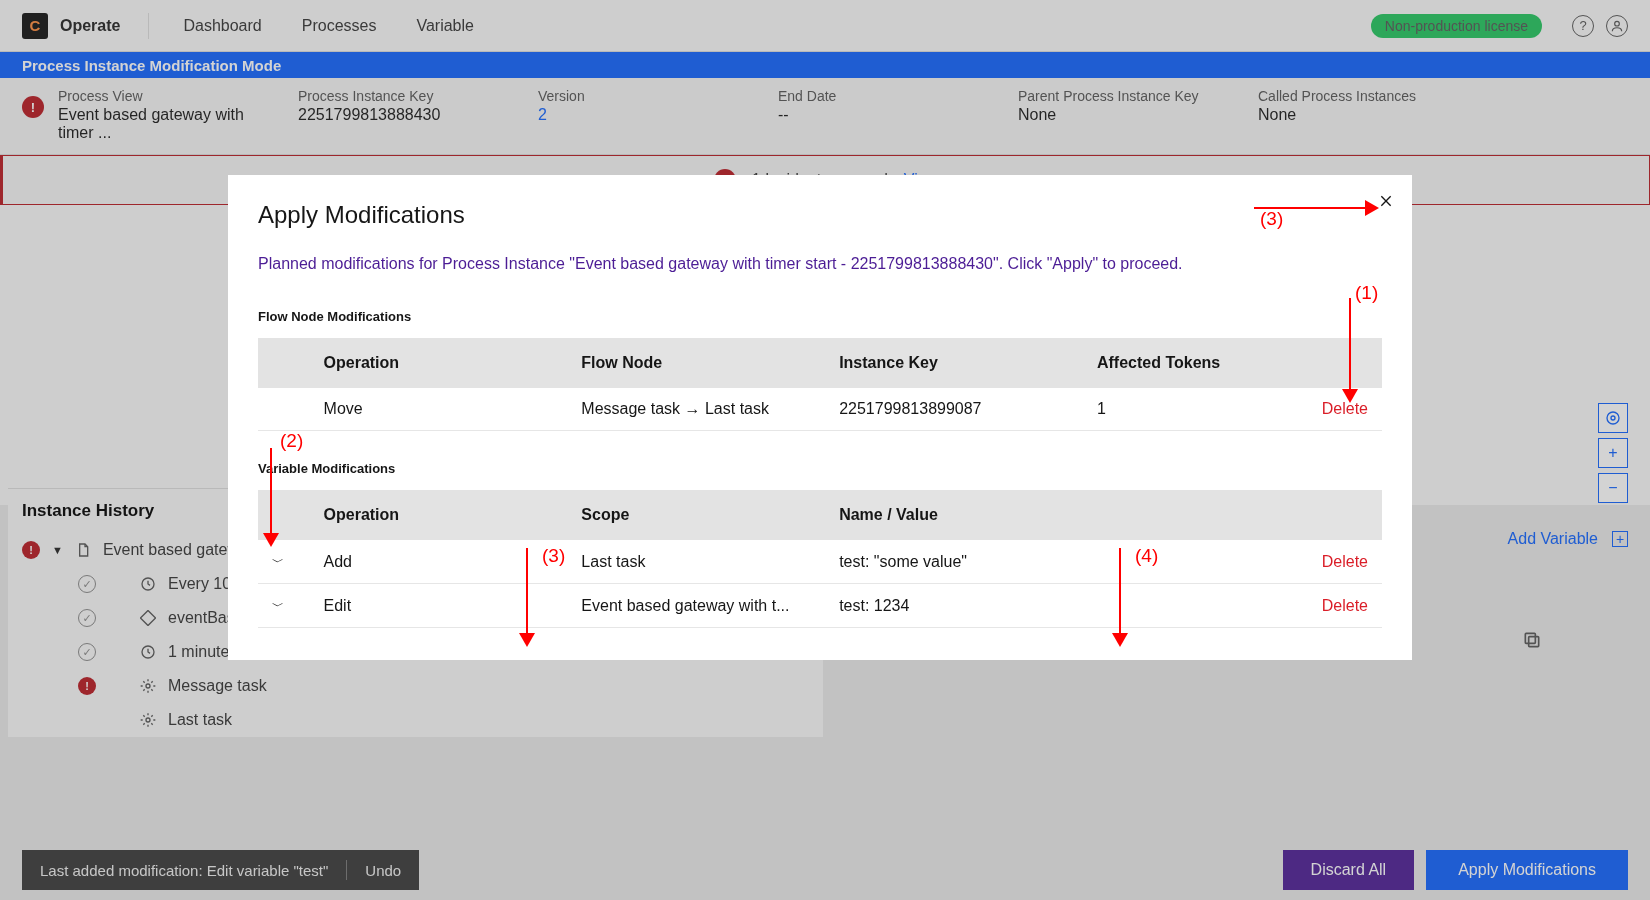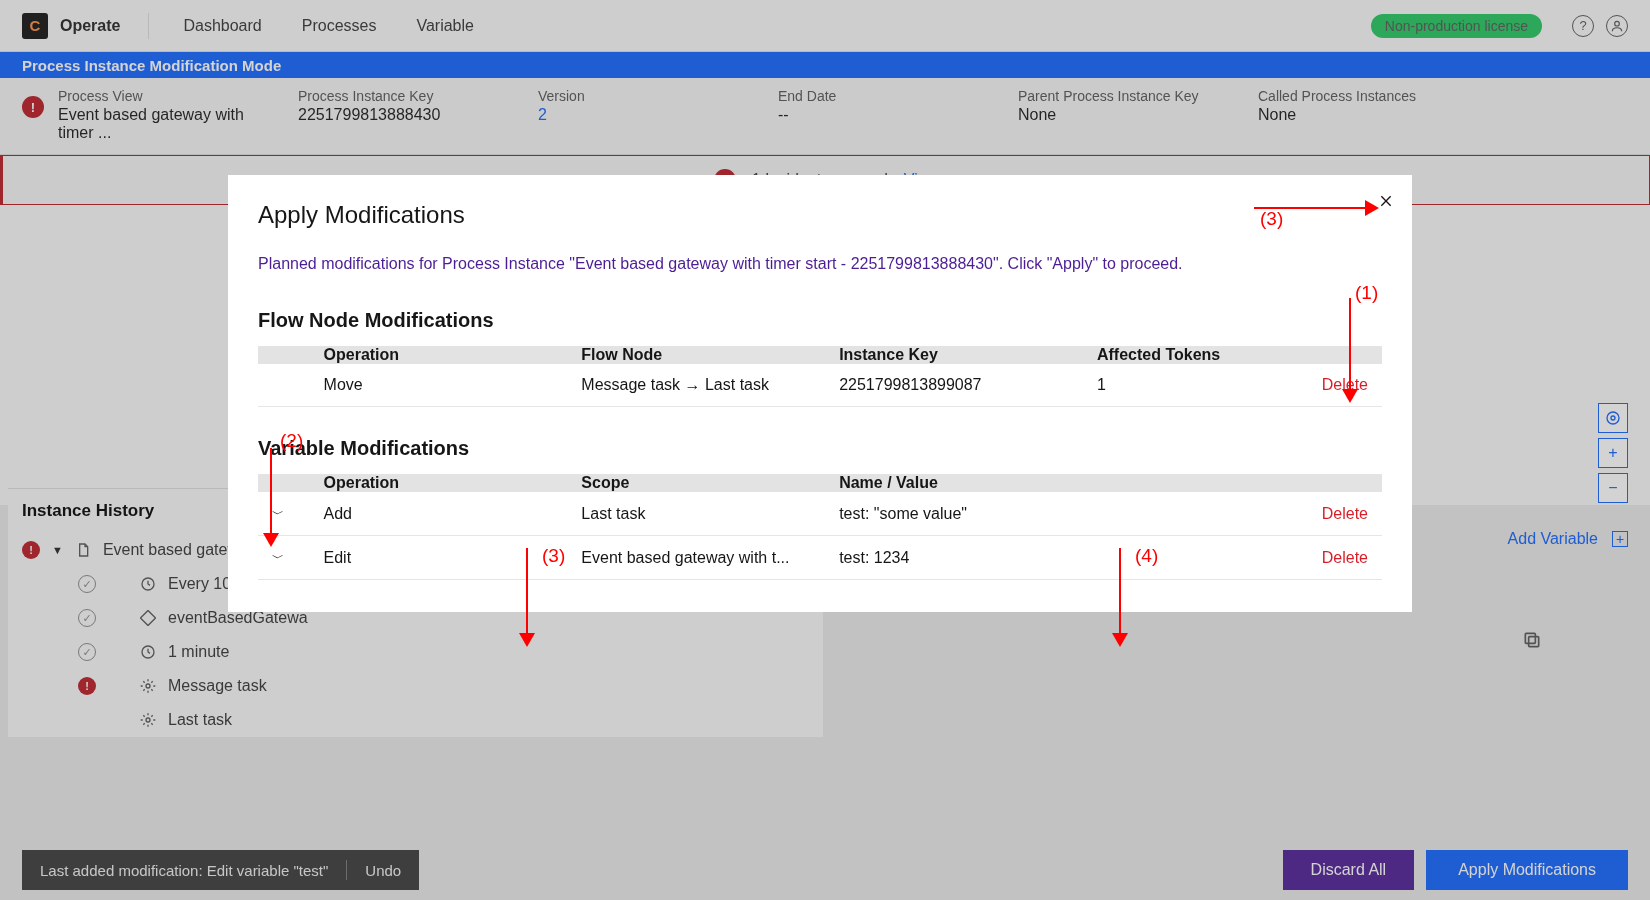--- a/index.html
+++ b/index.html
@@ -65,24 +65,24 @@
   .footer-spacer { flex:1; }
   .btn-dark { background:#4c1d95; color:#fff; height:40px; padding:0 28px; display:flex; align-items:center; font-size:16px; margin-left:12px; cursor:pointer; }
   .btn-blue { background:#0f62fe; color:#fff; height:40px; padding:0 32px; display:flex; align-items:center; font-size:16px; margin-left:12px; cursor:pointer; }
   
   
   .modal { position:absolute; left:228px; top:175px; width:1184px; background:#fff; z-index:20; }
   .modal-body { padding: 26px 30px 20px 30px; }
   .modal-title { font-size: 24px; color:#161616; margin-bottom: 26px; }
   .modal-close { position:absolute; top:16px; right:18px; font-size:20px; color:#161616; cursor:pointer; background:none; border:none; }
   .modal-desc { font-size: 16px; color:#4c1d95; margin-bottom: 36px; }
-  .section-h { font-size: 20px; font-weight: 700; color:#161616; margin-bottom: 14px; }
+  .section-h { font-size: 13px; font-weight: 700; color:#161616; margin-bottom: 14px; }
   
   .tbl { width:100%; border-collapse: collapse; font-size:16px; margin-bottom: 30px; }
-  .tbl th { text-align:left; background:#e3e3e3; font-weight:600; padding:0 14px; color:#161616; }
+  .tbl th { text-align:left; background:#e3e3e3; font-weight:600; padding:16px 14px; color:#161616; }
   .tbl td { padding:12px 14px; border-bottom:1px solid #e6e6e6; color:#161616; }
   .th-exp, .td-exp { width: 50px; }
   .th-op,  .td-op  { width: 250px; }
   .th-fn,  .td-fn  { width: 250px; }
   .th-ik,  .td-ik  { width: 250px; }
   .th-at,  .td-at  { width: 190px; }
   .th-del, .td-del { width: 100px; text-align:right; }
   .del-link { color:#da1e28; cursor:pointer; }
   .exp-chv { font-size:12px; color:#161616; cursor:pointer; }
   

